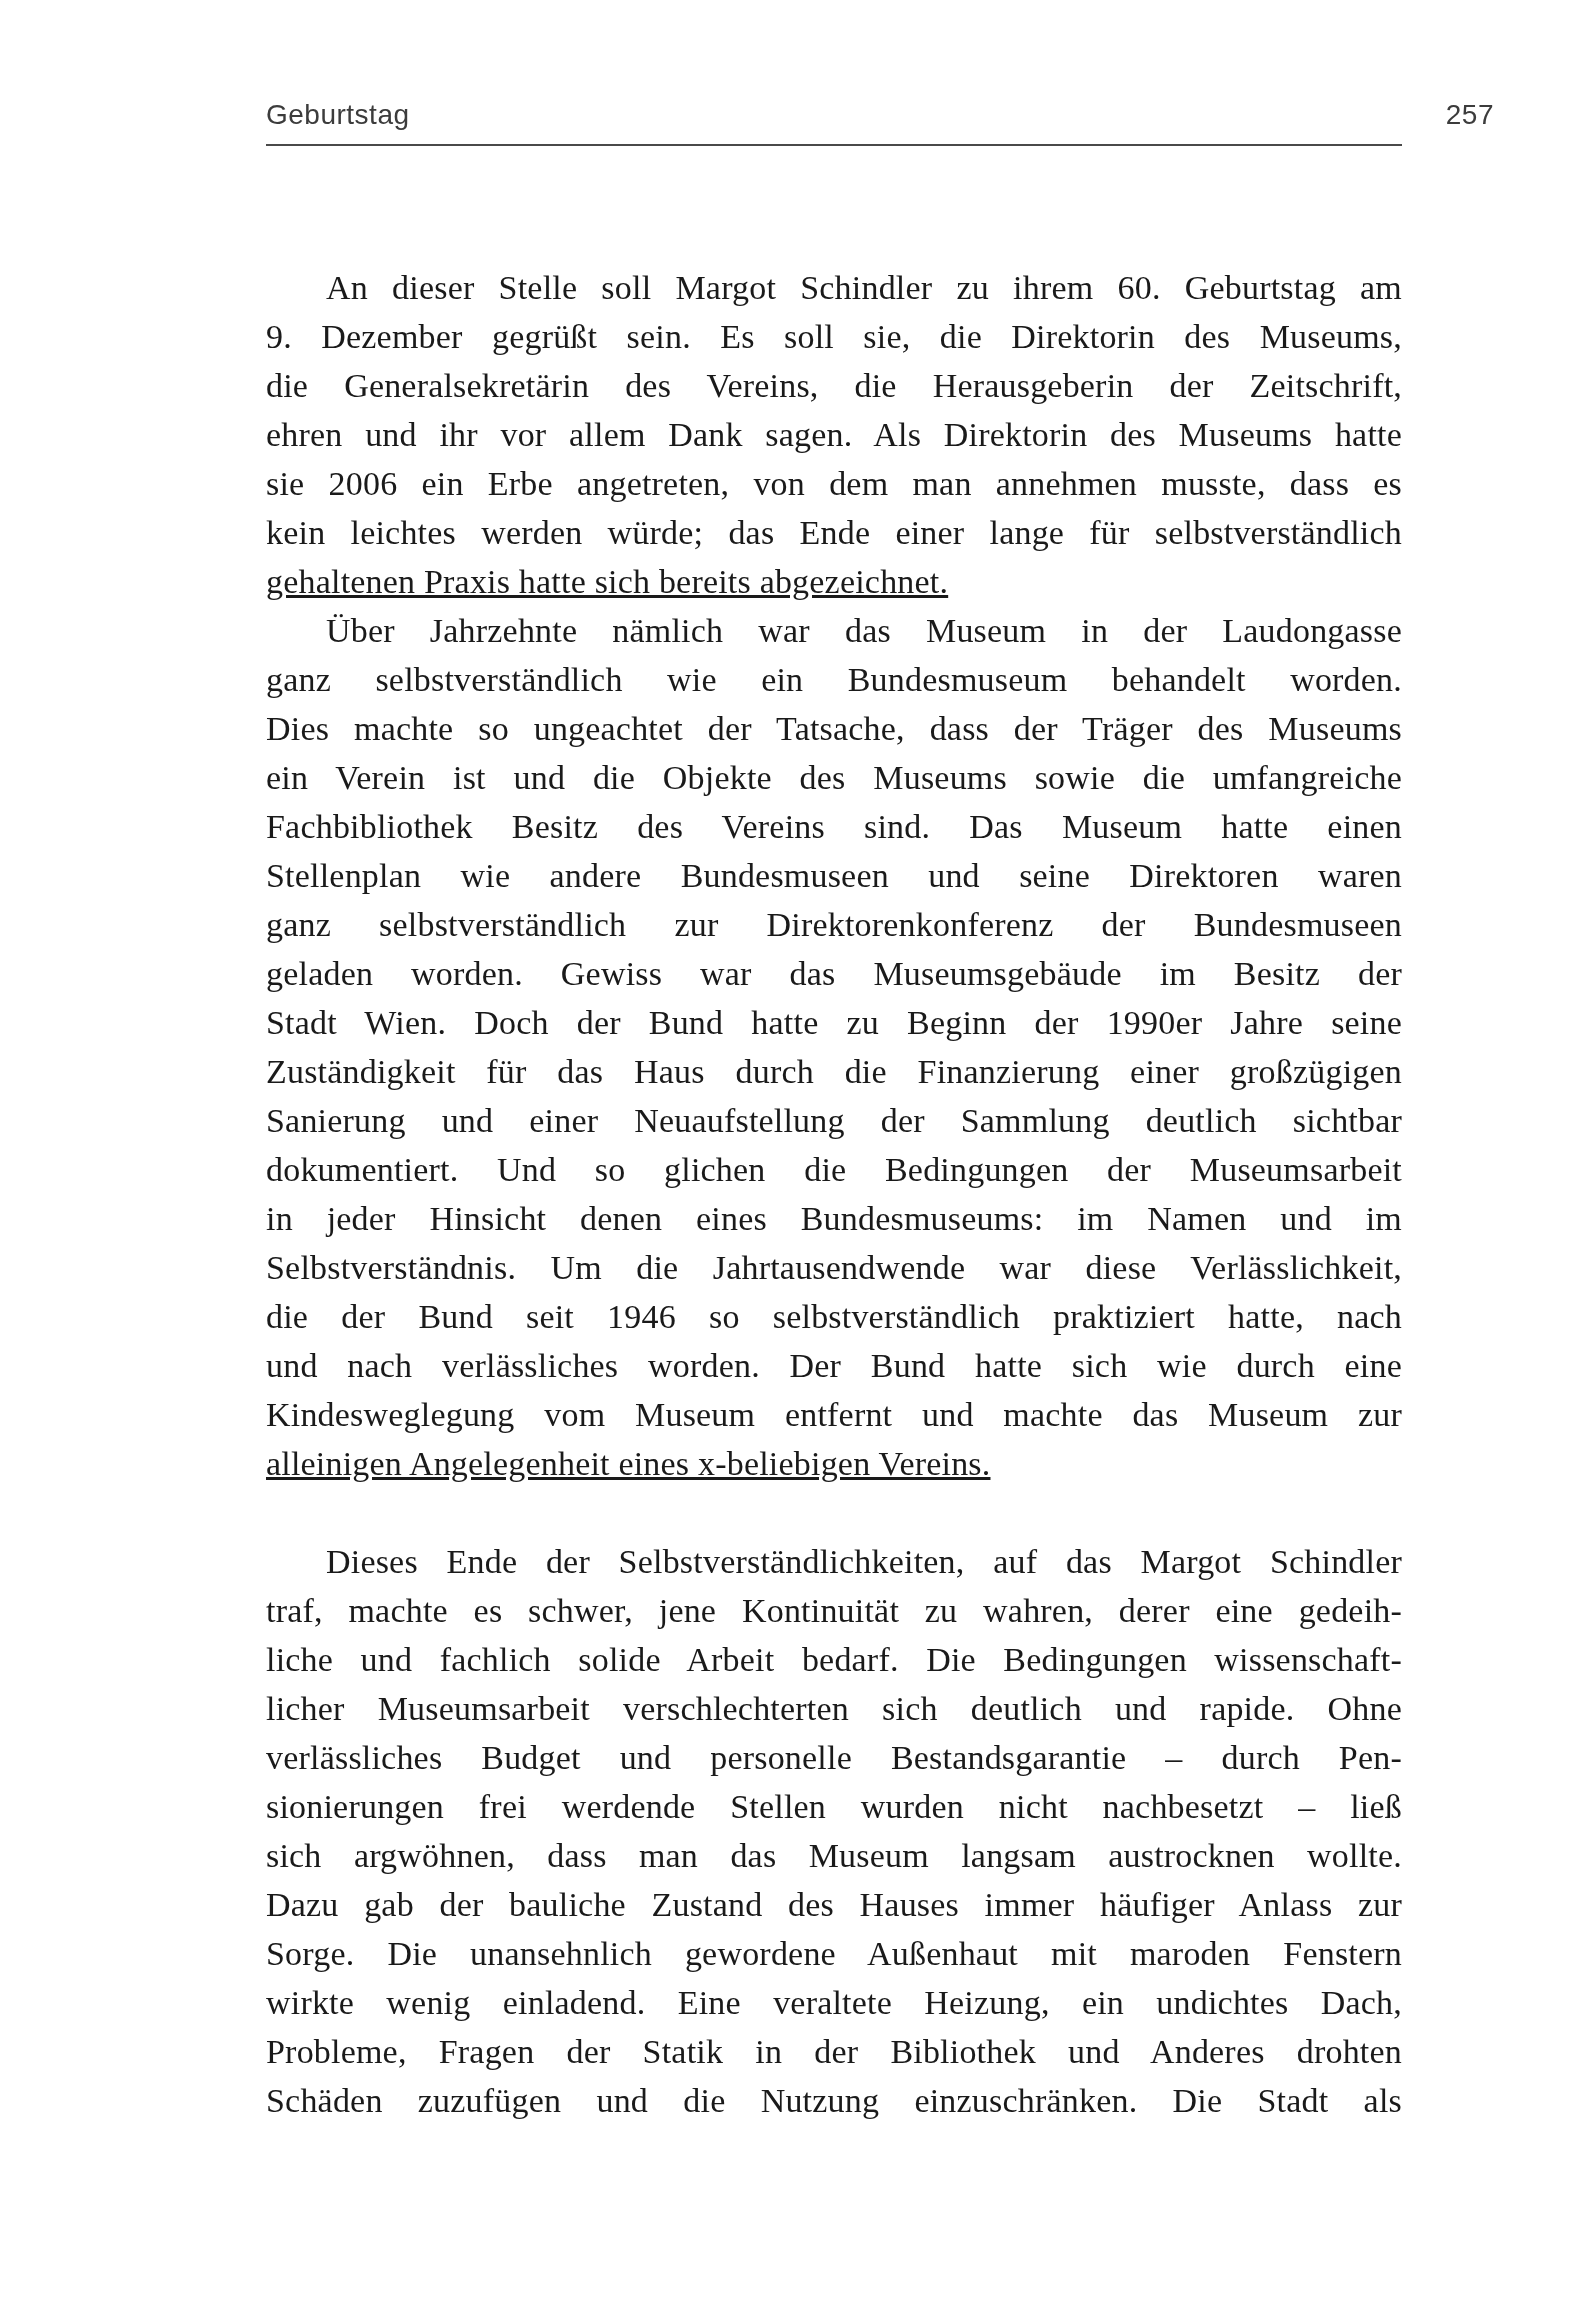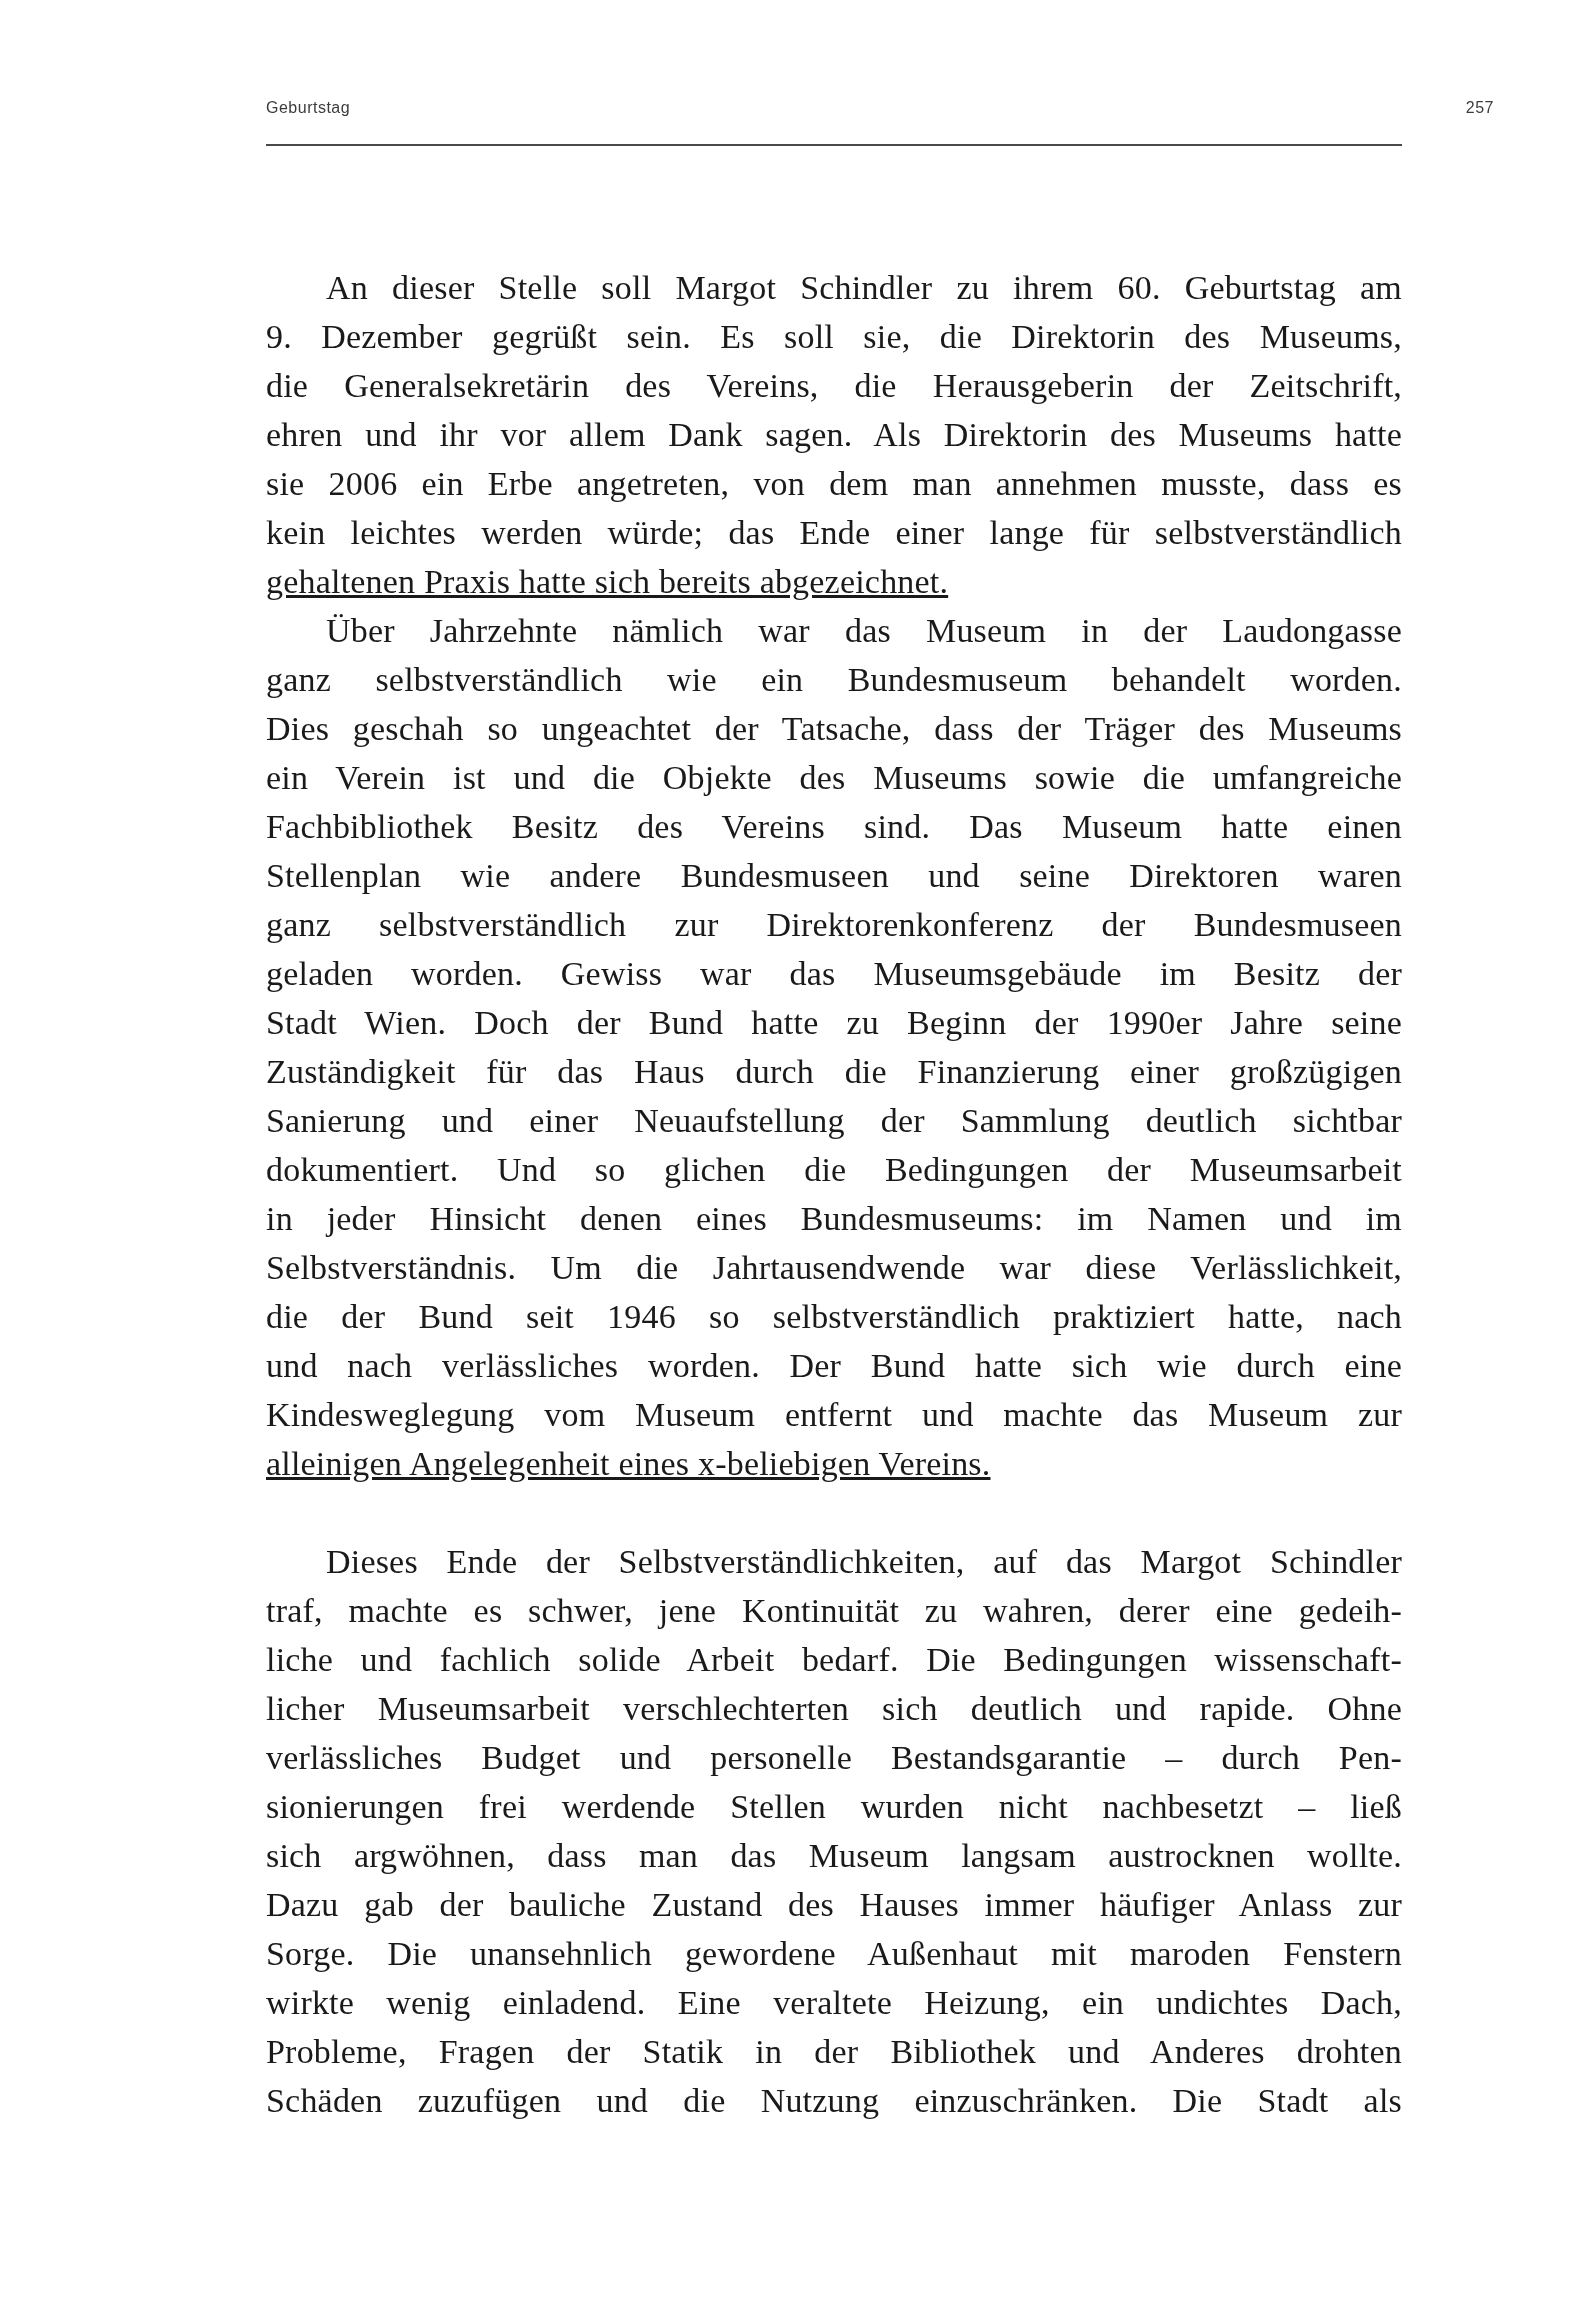--- a/index.html
+++ b/index.html
@@ -18,21 +18,21 @@
   }
   .running-head {
     position: absolute;
     left: 266px;
     right: 101px;
     top: 99px;
     display: flex;
     justify-content: space-between;
     align-items: flex-end;
     font-family: "Liberation Sans", sans-serif;
-    font-size: 16px;
+    font-size: 28px;
     letter-spacing: 0.5px;
     color: #3c3c3c;
   }
   .head-rule {
     position: absolute;
     left: 266px;
     width: 1136px;
     top: 144px;
     height: 1.6px;
     background: #4a4a4a;
@@ -80,21 +80,21 @@
         <div class="line">9. Dezember gegrüßt sein. Es soll sie, die Direktorin des Museums,</div>
         <div class="line">die Generalsekretärin des Vereins, die Herausgeberin der Zeitschrift,</div>
         <div class="line">ehren und ihr vor allem Dank sagen. Als Direktorin des Museums hatte</div>
         <div class="line">sie 2006 ein Erbe angetreten, von dem man annehmen musste, dass es</div>
         <div class="line">kein leichtes werden würde; das Ende einer lange für selbstverständlich</div>
         <div class="line line-last">gehaltenen Praxis hatte sich bereits abgezeichnet.</div>
       </div>
       <div class="paragraph">
         <div class="line indent">Über Jahrzehnte nämlich war das Museum in der Laudongasse</div>
         <div class="line">ganz selbstverständlich wie ein Bundesmuseum behandelt worden.</div>
-        <div class="line">Dies geschah so ungeachtet der Tatsache, dass der Träger des Museums</div>
+        <div class="line">Dies machte so ungeachtet der Tatsache, dass der Träger des Museums</div>
         <div class="line">ein Verein ist und die Objekte des Museums sowie die umfangreiche</div>
         <div class="line">Fachbibliothek Besitz des Vereins sind. Das Museum hatte einen</div>
         <div class="line">Stellenplan wie andere Bundesmuseen und seine Direktoren waren</div>
         <div class="line">ganz selbstverständlich zur Direktorenkonferenz der Bundesmuseen</div>
         <div class="line">geladen worden. Gewiss war das Museumsgebäude im Besitz der</div>
         <div class="line">Stadt Wien. Doch der Bund hatte zu Beginn der 1990er Jahre seine</div>
         <div class="line">Zuständigkeit für das Haus durch die Finanzierung einer großzügigen</div>
         <div class="line">Sanierung und einer Neuaufstellung der Sammlung deutlich sichtbar</div>
         <div class="line">dokumentiert. Und so glichen die Bedingungen der Museumsarbeit</div>
         <div class="line">in jeder Hinsicht denen eines Bundesmuseums: im Namen und im</div>

